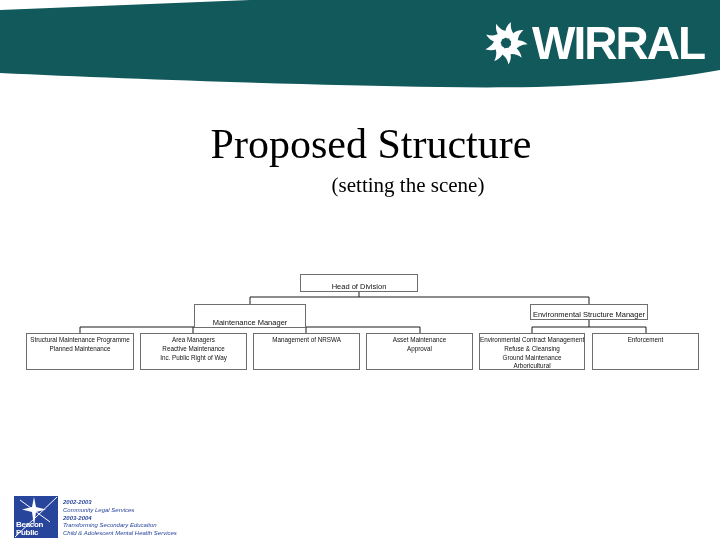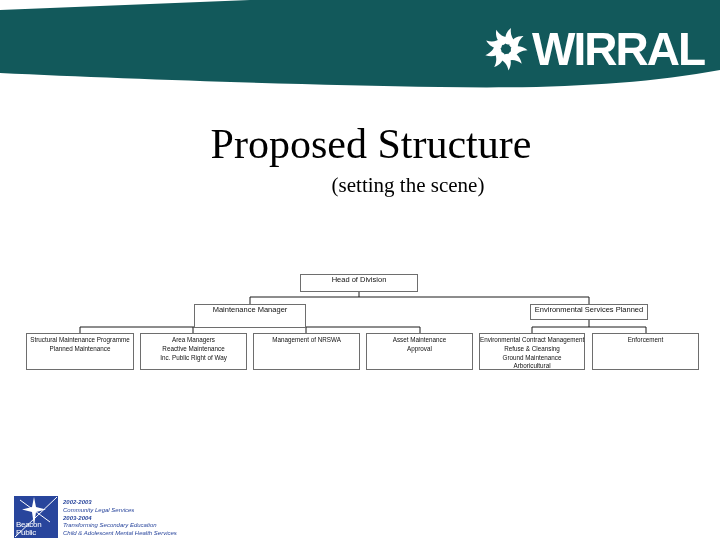--- a/index.html
+++ b/index.html
@@ -2,47 +2,47 @@
 <html><head>
 <meta charset="utf-8">
 <style>
   html,body { margin:0; padding:0; background:#fff; }
   .slide {
     position:relative; width:720px; height:540px; background:#ffffff;
     overflow:hidden; font-family:"Liberation Sans", sans-serif;
   }
   
   .band-svg { position:absolute; top:0; left:0; }
-  .logo { position:absolute; top:26px; right:16px; display:flex; align-items:flex-start; gap:3px; }
+  .logo { position:absolute; top:20px; right:16px; display:flex; align-items:flex-start; gap:3px; }
   .wordmark {
     color:#ffffff; font-weight:bold; font-size:46px; line-height:1;
     letter-spacing:-2px; font-family:"Liberation Sans", sans-serif;
   }
   
   .title {
     position:absolute; top:120px; left:0; width:100%; box-sizing:border-box; padding-left:22px;
     text-align:center; font-family:"Liberation Serif", serif; font-size:42px; color:#000;
   }
   .subtitle {
     position:absolute; top:173px; left:0; width:100%; box-sizing:border-box; padding-left:34px;
     text-align:center; font-family:"Liberation Serif", serif; font-size:21px; color:#000;margin-left:31px;
   }
   
   .connectors { position:absolute; top:0; left:0; }
   .node {
     position:absolute; background:#ffffff; border:1px solid #6e6e6e;
     box-sizing:border-box; text-align:center; color:#111;
   }
-  .lv12 { display:flex; align-items:flex-start; justify-content:center; font-size:7.5px; }
+  .lv12 { display:flex; align-items:flex-end; justify-content:center; font-size:7.5px; }
   .lv3 { padding-top:2px; font-size:6.3px; line-height:1.4; }
   .lv3 span { display:block; white-space:nowrap; }
   
   .beacon-box { position:absolute; left:14px; top:496px; width:44px; height:42px; }
   .beacon-name {
-    position:absolute; left:2px; bottom:1px; color:#fff; font-weight:normal;
+    position:absolute; left:2px; bottom:1px; color:#fff; font-weight:bold;
     font-size:8px; line-height:8px; letter-spacing:-0.3px;
   }
   .awards { position:absolute; left:63px; top:499px; font-size:6px; line-height:7.8px; font-style:italic; }
   .awards .yr { font-weight:bold; }
 </style>
 </head>
 <body>
 
 <div class="slide">
 
@@ -108,21 +108,21 @@
   </svg>
 
   <div class="node lv12" style="left:300px; top:274px; width:118px; height:18px;">
     <span>Head of Division</span>
   </div>
 
   <div class="node lv12" style="left:194px; top:304px; width:112px; height:24px;">
     <span>Maintenance Manager</span>
   </div>
   <div class="node lv12" style="left:530px; top:304px; width:118px; height:16px;">
-    <span>Environmental Services Planned</span>
+    <span>Environmental Structure Manager</span>
   </div>
 
   <div class="node lv3" style="left:26px; top:333px; width:108px; height:37px;">
     <span>Structural Maintenance Programme</span>
     <span>Planned Maintenance</span>
   </div>
   <div class="node lv3" style="left:140px; top:333px; width:107px; height:37px;">
     <span>Area Managers</span>
     <span>Reactive Maintenance</span>
     <span>Inc. Public Right of Way</span>

